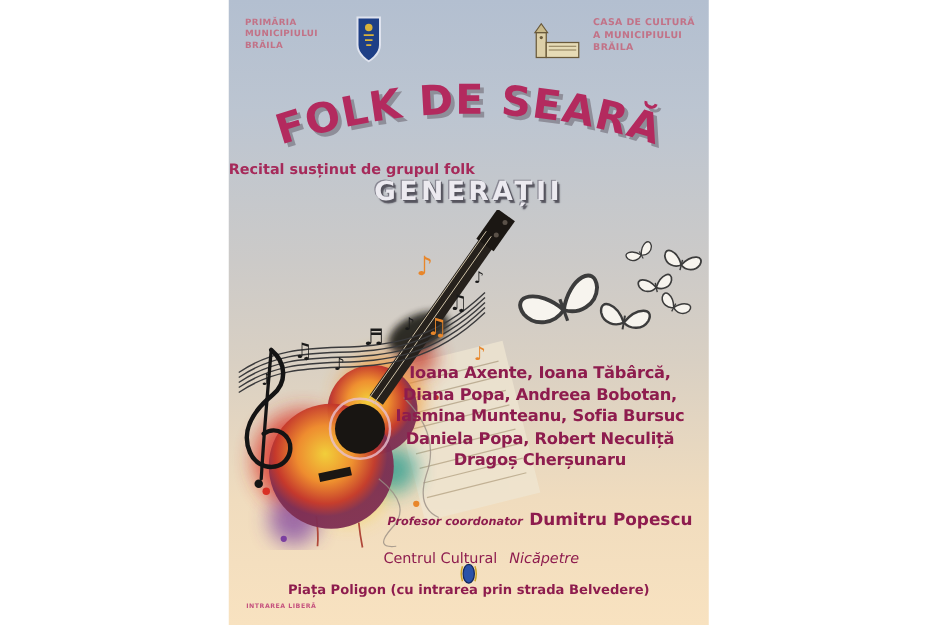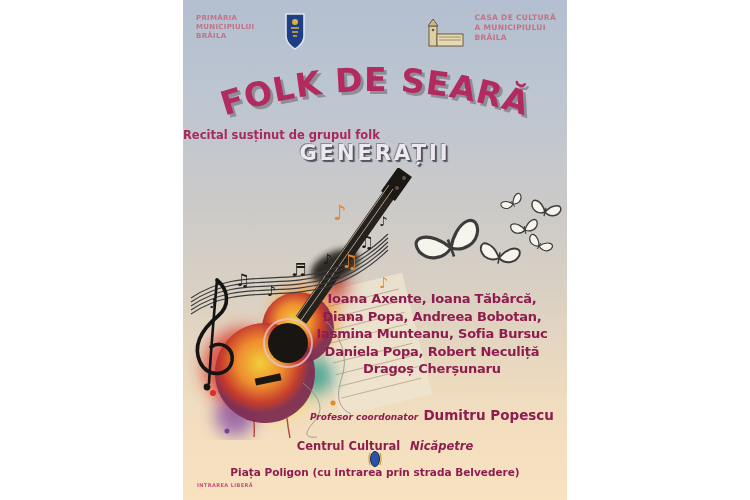--- a/index.html
+++ b/index.html
@@ -28,21 +28,21 @@
   
   .names{position:absolute;left:118px;top:290px;width:262px;text-align:center;z-index:2;
          color:#8e1c4e;font-weight:bold;font-size:13px;line-height:17.5px;letter-spacing:-0.2px;}
   .coord{position:absolute;left:118px;top:377px;width:262px;text-align:center;z-index:2;color:#8e1c4e;margin-top:28px;}
   .coord .lbl{font-size:9px;font-weight:bold;font-style:italic;}
   .coord .nm{font-size:13.5px;font-weight:bold;}
   
   .when{position:absolute;left:40px;top:422px;width:344px;text-align:center;z-index:2;
         color:#8e1c4e;font-weight:bold;font-size:12px;}
   .venue{position:absolute;left:30px;top:439px;width:344px;text-align:center;z-index:2;
-         color:#8e1c4e;font-weight:bold;font-size:11.5px;}
+         color:#8e1c4e;font-weight:normal;font-size:11.5px;}
   .venue .vn{font-style:italic;margin-left:6px;}
   .emblem{position:absolute;left:184px;top:449px;z-index:2;}
   .where{position:absolute;left:10px;top:466px;width:364px;text-align:center;z-index:2;
          color:#8e1c4e;font-weight:bold;font-size:10.5px;}
   .freenote{position:absolute;left:14px;top:482px;z-index:2;color:#c5527e;font-weight:bold;
             font-size:5px;letter-spacing:.4px;}
 </style>
 </head>
 <body>
 

